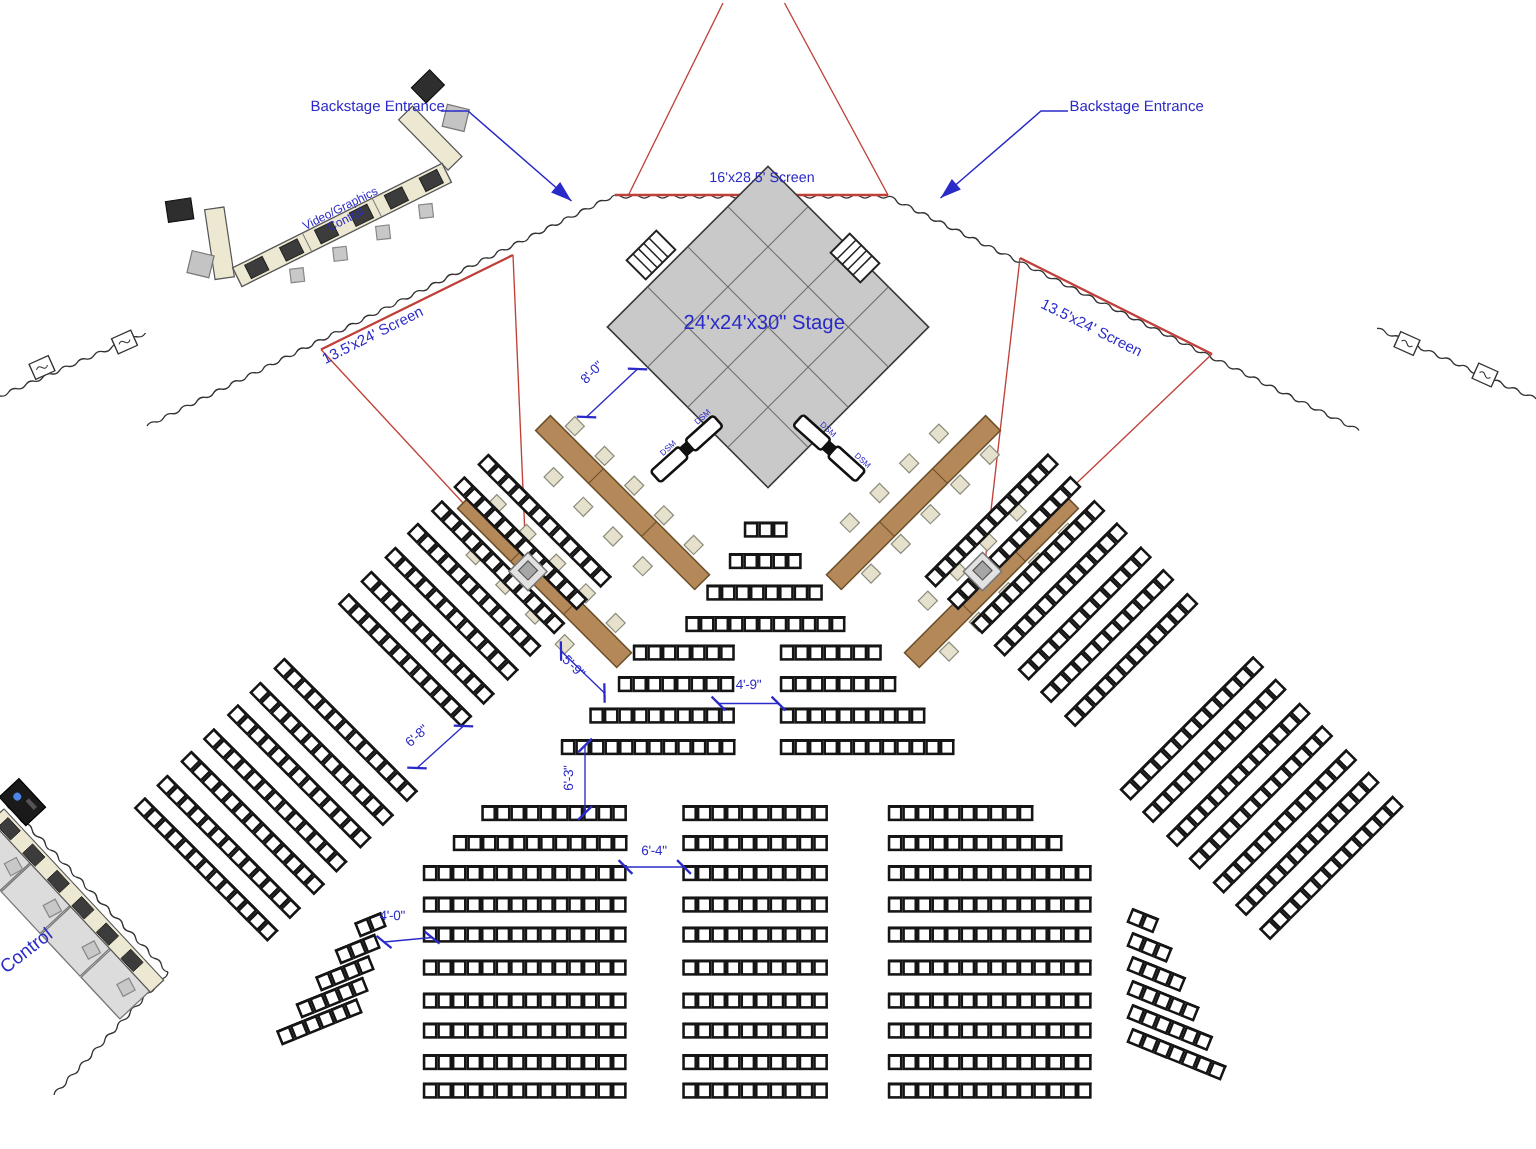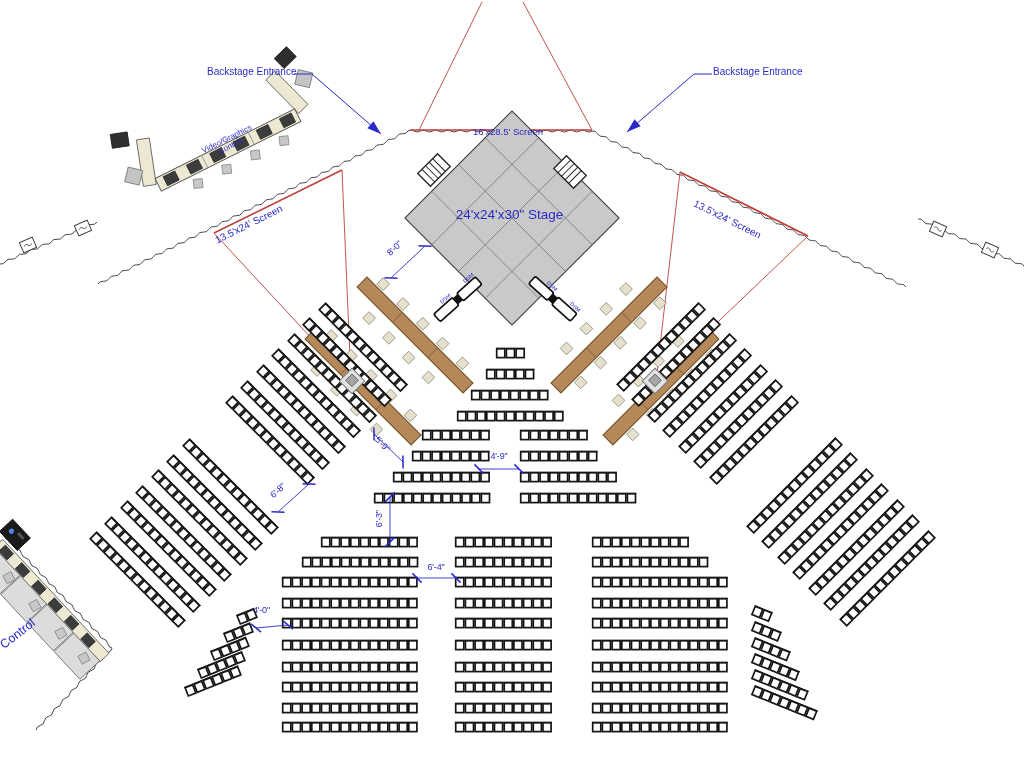--- a/index.html
+++ b/index.html
@@ -1360,21 +1360,21 @@
         <polygon points="381,134 367.4171006010569,128.2846833930051 373.4539447783649,121.34231258910086" fill="#2a2ac8"></polygon>
       </g>
       <g>
         <polyline points="712,74 694,74 627,132" fill="none" stroke="#2a2ac8" stroke-width="1"></polyline>
         <polygon points="627,132 634.5741543141417,119.35910658119569 640.5955618558967,126.31487046563684" fill="#2a2ac8"></polygon>
       </g>
     </svg>
 
   <div class="lbl lbl-sm" style="left:207px;top:67px;">Backstage Entrance</div>
   <div class="lbl lbl-sm" style="left:713px;top:67px;">Backstage Entrance</div>
-  <div class="lbl lbl-screen-top lbl-ctr" style="left:448px;top:127px;width:120px;">16'x28.5' Screen</div>
+  <div class="lbl lbl-screen-top lbl-ctr" style="left:448px;top:114px;width:120px;">16'x28.5' Screen</div>
   <div class="lbl lbl-stage lbl-ctr" style="left:437px;top:208px;width:145px;">24'x24'x30" Stage</div>
   <div class="lbl lbl-sm lbl-rot" style="left:216px;top:236px;transform:rotate(-26.5deg);">13.5'x24' Screen</div>
   <div class="lbl lbl-sm lbl-rot" style="left:694px;top:198px;transform:rotate(26.5deg);">13.5'x24' Screen</div>
   <div class="lbl lbl-vc" style="left:183px;top:135px;width:92px;transform:rotate(-26.5deg);">
     <div>Video/Graphics</div>
     <div>Control</div>
   </div>
   <div class="lbl lbl-control" style="left:2px;top:640px;transform:rotate(-38deg);">Control</div>
 
   <div class="lbl lbl-dim lbl-rot" style="left:389px;top:250px;transform:rotate(-45deg);">8'-0"</div>

